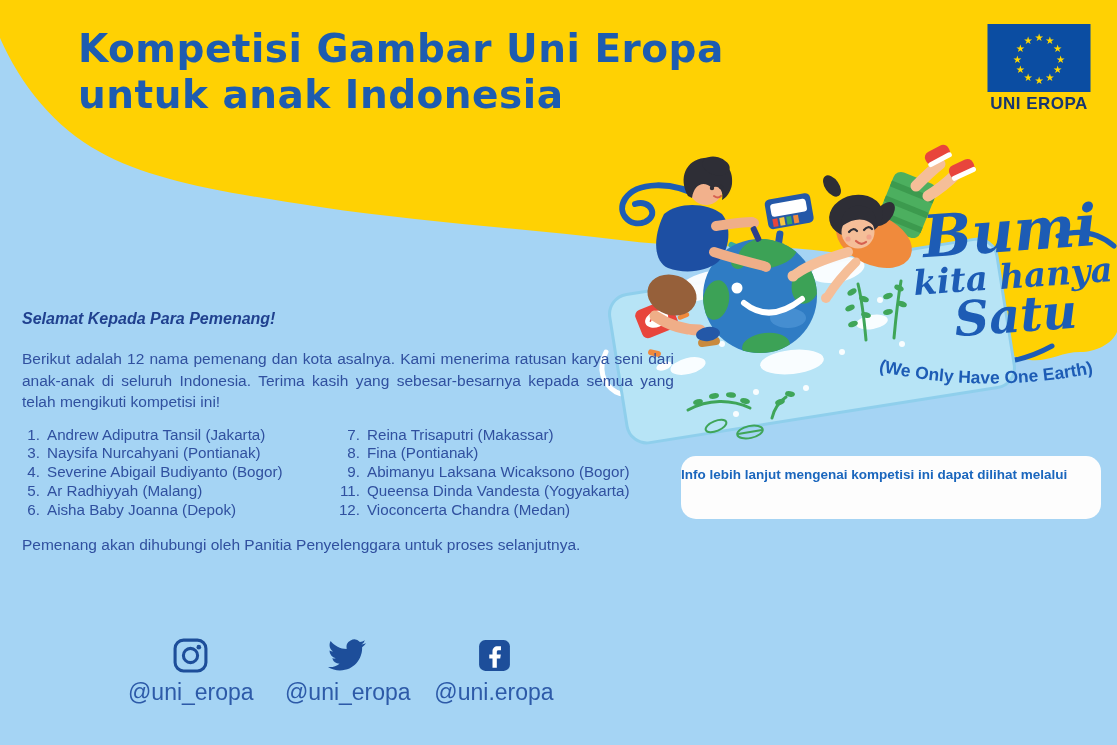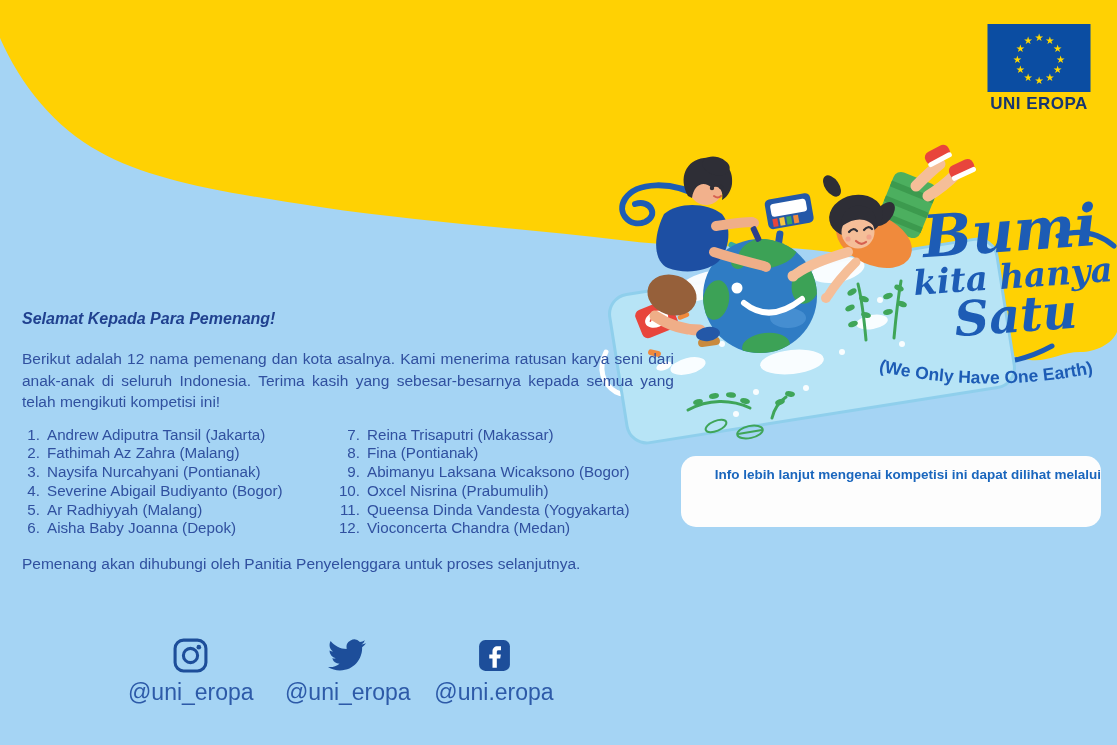--- a/index.html
+++ b/index.html
@@ -52,22 +52,22 @@
   .winners .col1{width:312px;}
   .winners .col2{width:340px;}
   .winners li{font-size:15.2px;line-height:18.8px;white-space:nowrap;}
   .winners .num{display:inline-block;text-align:right;margin-right:7px;}
   .col1 .num{width:18px;}
   .col2 .num{width:26px;}
   .footnote{margin:17px 0 0 0;font-size:15.5px;}
 
   
   .info-box{
-    position:absolute;left:681px;top:456px;width:420px;height:71px;
-    background:var(--info-box-bg);border-radius:15px;text-align:right;
+    position:absolute;left:681px;top:456px;width:420px;height:63px;
+    background:var(--info-box-bg);border-radius:15px;text-align:left;
     box-sizing:border-box;padding-top:11px;
   }
   .info-box .info-line{font-size:13.5px;font-weight:bold;color:var(--info-text);}
   .info-box .info-link{
     display:block;margin-top:3px;font-size:18px;font-weight:bold;
     color:var(--info-text);text-decoration:none;
   }
 
   
   .social-item{position:absolute;top:632px;width:124px;text-align:center;}
@@ -246,20 +246,24 @@
       <circle cx="858" cy="232" r="16.5" fill="#f5be98"></circle>
       <path d="M842,226 C840,212 850,204 862,206 C874,208 878,218 876,228 C868,218 856,216 842,226 Z" fill="#2e2e36"></path>
       <path d="M849,232 q4,-5 8,-1" stroke="#2e2e36" stroke-width="2.2" fill="none" stroke-linecap="round"></path>
       <path d="M864,230 q4,-5 8,-1" stroke="#2e2e36" stroke-width="2.2" fill="none" stroke-linecap="round"></path>
       <circle cx="848" cy="239" r="2.6" fill="#f2a38b"></circle>
       <circle cx="869" cy="237" r="2.6" fill="#f2a38b"></circle>
       <path d="M856,241 q5,5 10,1" stroke="#d6604f" stroke-width="2.2" fill="none" stroke-linecap="round"></path>
     </g>
   </svg>
 
+  <div class="title">
+    <div>Kompetisi Gambar Uni Eropa</div>
+    <div>untuk anak Indonesia</div>
+  </div>
 
   <div class="eu-logo">
     <svg class="flag" viewBox="0 0 100 66" aria-hidden="true">
       <rect x="0" y="0" width="100" height="66" fill="var(--eu-flag-blue)"></rect>
       <g class="stars">
           <text x="50.00" y="13.00" text-anchor="middle" dominant-baseline="central" font-size="10" fill="var(--star-yellow)">★</text>
           <text x="60.50" y="15.81" text-anchor="middle" dominant-baseline="central" font-size="10" fill="var(--star-yellow)">★</text>
           <text x="68.19" y="23.50" text-anchor="middle" dominant-baseline="central" font-size="10" fill="var(--star-yellow)">★</text>
           <text x="71.00" y="34.00" text-anchor="middle" dominant-baseline="central" font-size="10" fill="var(--star-yellow)">★</text>
           <text x="68.19" y="44.50" text-anchor="middle" dominant-baseline="central" font-size="10" fill="var(--star-yellow)">★</text>
@@ -286,31 +290,29 @@
       <textPath href="#arcpath" startOffset="50%">(We Only Have One Earth)</textPath>
     </text>
   </svg>
 
   <main class="content">
     <p class="greeting">Selamat Kepada Para Pemenang!</p>
     <p class="intro">Berikut adalah 12 nama pemenang dan kota asalnya. Kami menerima ratusan karya seni dari anak-anak di seluruh Indonesia. Terima kasih yang sebesar-besarnya kepada semua yang telah mengikuti kompetisi ini!</p>
     <div class="winners">
       <ul class="col1">
         <li><span class="num">1.</span><span>Andrew Adiputra Tansil (Jakarta)</span></li>
-        <li><span class="num">2.</span><span>Fathimah Az Zahra (Malang)</span></li>
         <li><span class="num">3.</span><span>Naysifa Nurcahyani (Pontianak)</span></li>
         <li><span class="num">4.</span><span>Severine Abigail Budiyanto (Bogor)</span></li>
         <li><span class="num">5.</span><span>Ar Radhiyyah (Malang)</span></li>
         <li><span class="num">6.</span><span>Aisha Baby Joanna (Depok)</span></li>
       </ul>
       <ul class="col2">
         <li><span class="num">7.</span><span>Reina Trisaputri (Makassar)</span></li>
         <li><span class="num">8.</span><span>Fina (Pontianak)</span></li>
         <li><span class="num">9.</span><span>Abimanyu Laksana Wicaksono (Bogor)</span></li>
-        <li><span class="num">10.</span><span>Oxcel Nisrina (Prabumulih)</span></li>
         <li><span class="num">11.</span><span>Queensa Dinda Vandesta (Yogyakarta)</span></li>
         <li><span class="num">12.</span><span>Vioconcerta Chandra (Medan)</span></li>
       </ul>
     </div>
     <p class="footnote">Pemenang akan dihubungi oleh Panitia Penyelenggara untuk proses selanjutnya.</p>
   </main>
 
   <div class="info-box">
     <div class="info-line">Info lebih lanjut mengenai kompetisi ini dapat dilihat melalui</div>
   </div>

